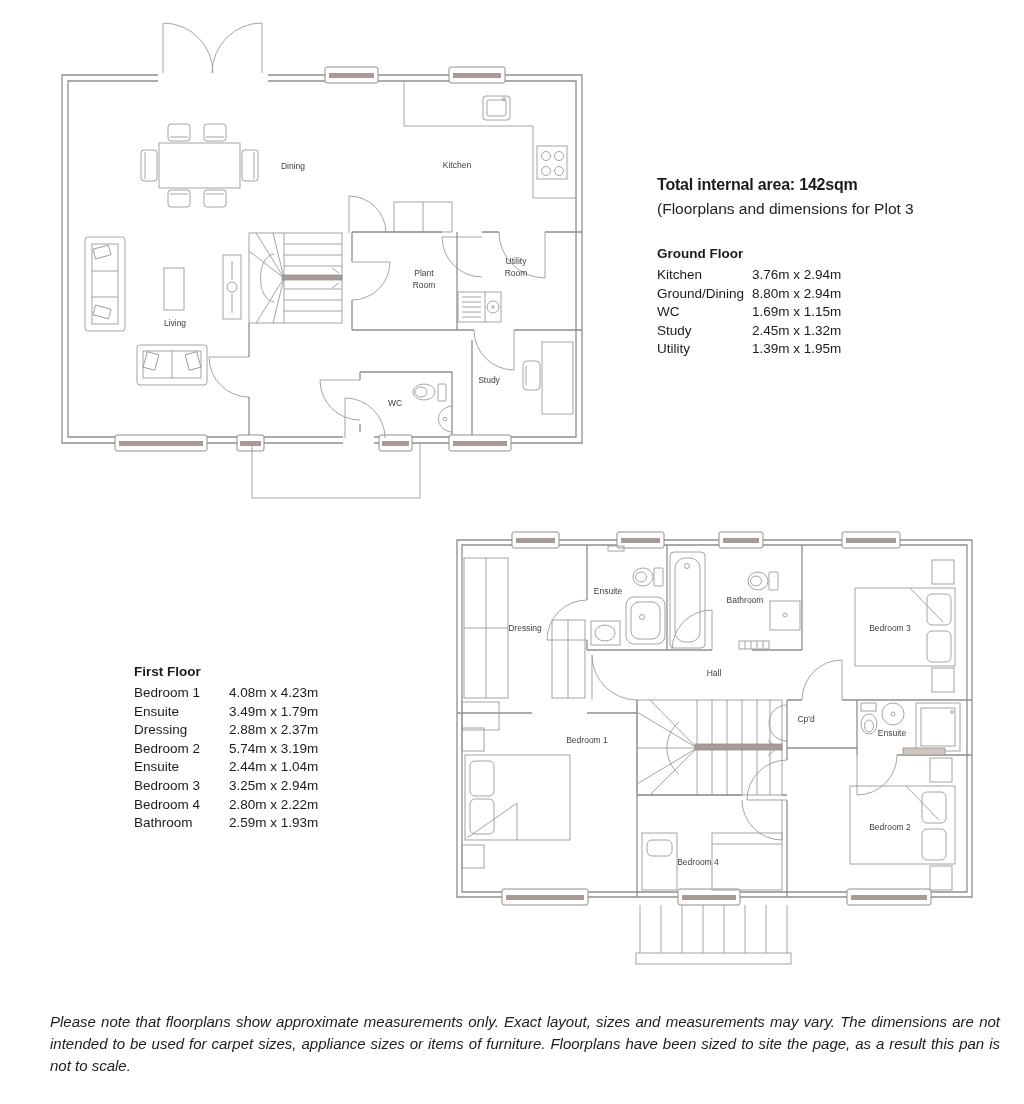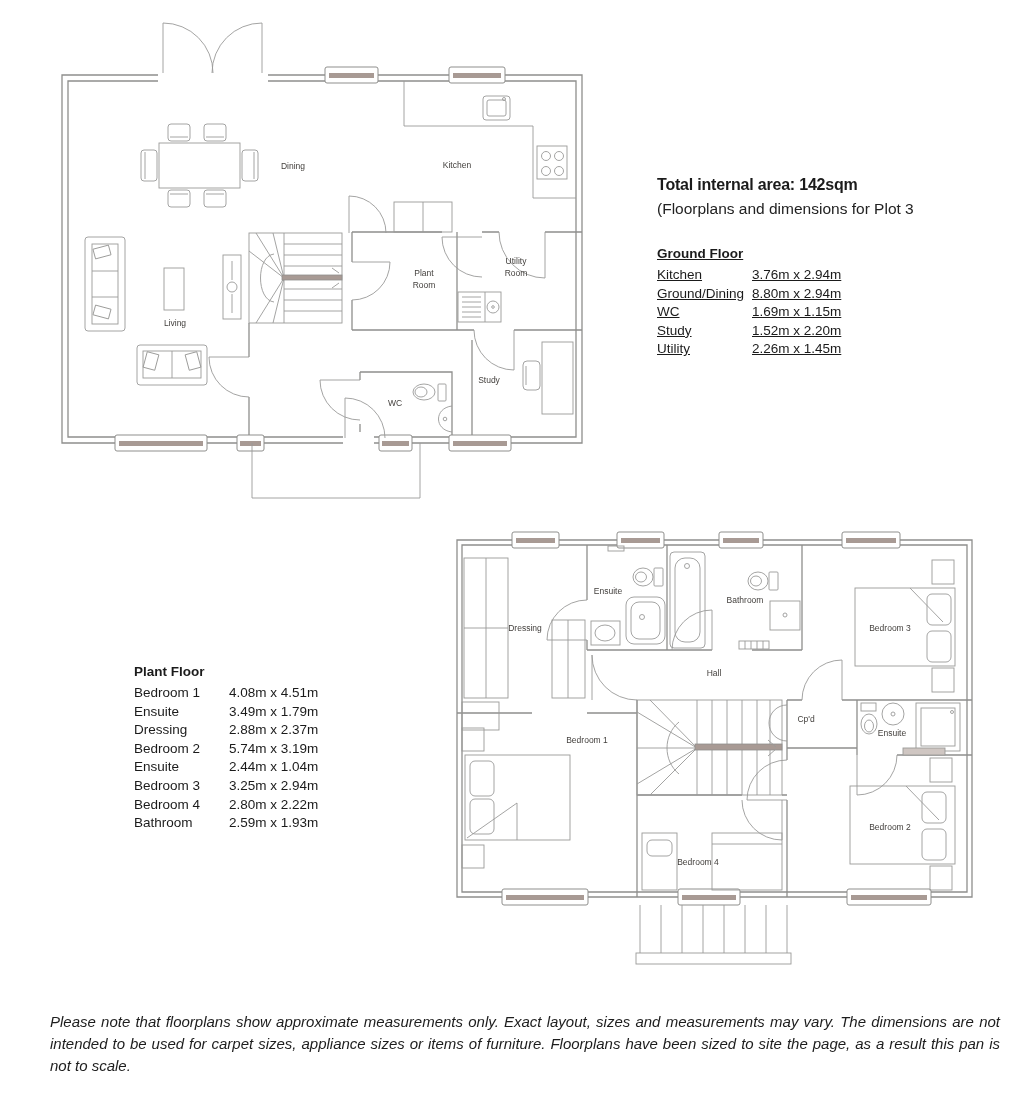--- a/index.html
+++ b/index.html
@@ -17,21 +17,21 @@
 
   
   .header-block{position:absolute;left:645px;top:176px;width:370px;}
   .title{font-size:16px;font-weight:700;letter-spacing:-0.2px;margin:0;}
   .subtitle{font-size:15.5px;margin:6px 0 0 0;color:#222;}
   .dims-block{position:absolute;font-size:13.5px;}
   .dims-heading{font-weight:700;font-size:13.5px;margin:0 0 5px 0;}
   .dim-row{display:flex;line-height:18.6px;}
   .dim-name{width:95px;}
   .dim-val{}
-  #gf-list{left:645px;top:246px;width:250px;text-decoration:underline;}
+  #gf-list{left:645px;top:246px;width:250px;}
   #ff-list{left:122px;top:664px;width:260px;}
 
   .disclaimer{position:absolute;left:38px;top:1011px;width:950px;font-size:15px;
     line-height:1.45;text-align:justify;color:#1d1d1d;margin:0;font-style:italic;}
 </style>
 </head>
 <body>
 
 <div id="page">
 
@@ -373,37 +373,37 @@
           <span class="dim-val">8.80m x 2.94m</span>
         </div>
 
         <div class="dim-row">
           <span class="dim-name">WC</span>
           <span class="dim-val">1.69m x 1.15m</span>
         </div>
 
         <div class="dim-row">
           <span class="dim-name">Study</span>
-          <span class="dim-val">1.52m x 2.20m</span>
+          <span class="dim-val">2.45m x 1.32m</span>
         </div>
 
         <div class="dim-row">
           <span class="dim-name">Utility</span>
-          <span class="dim-val">2.26m x 1.45m</span>
+          <span class="dim-val">1.39m x 1.95m</span>
         </div>
       </div>
   </div>
 
   <div class="dims-block" id="ff-list">
-    <p class="dims-heading">Plant Floor</p>
+    <p class="dims-heading">First Floor</p>
     <div>
 
         <div class="dim-row">
           <span class="dim-name">Bedroom 1</span>
-          <span class="dim-val">4.08m x 4.51m</span>
+          <span class="dim-val">4.08m x 4.23m</span>
         </div>
 
         <div class="dim-row">
           <span class="dim-name">Ensuite</span>
           <span class="dim-val">3.49m x 1.79m</span>
         </div>
 
         <div class="dim-row">
           <span class="dim-name">Dressing</span>
           <span class="dim-val">2.88m x 2.37m</span>

